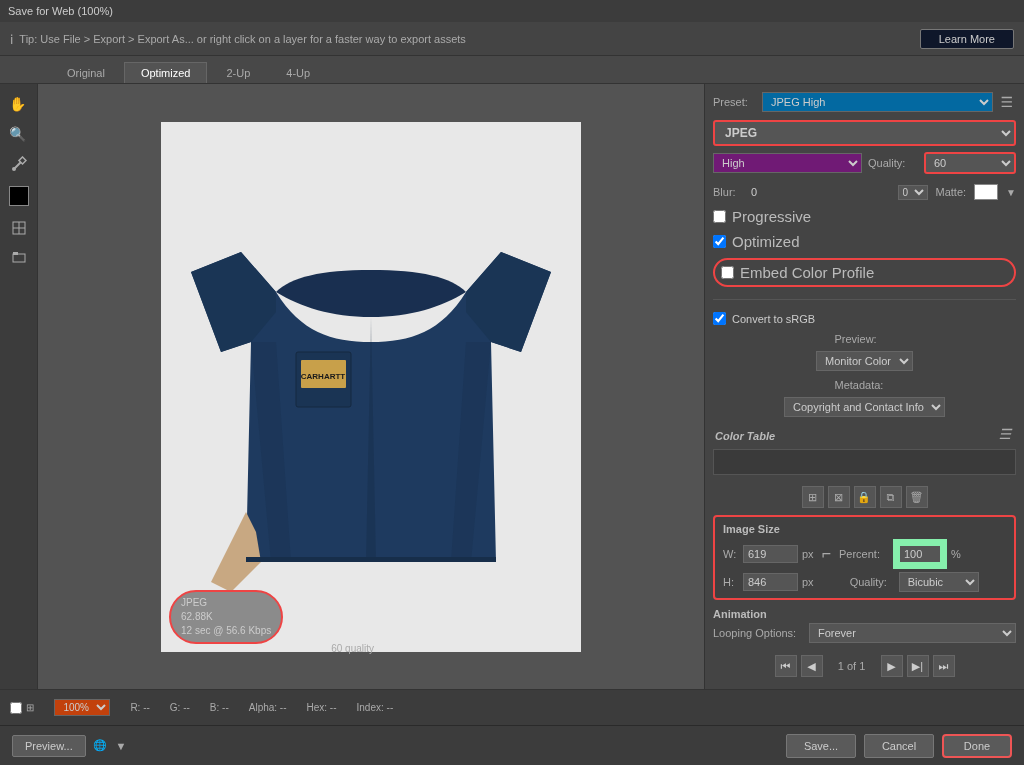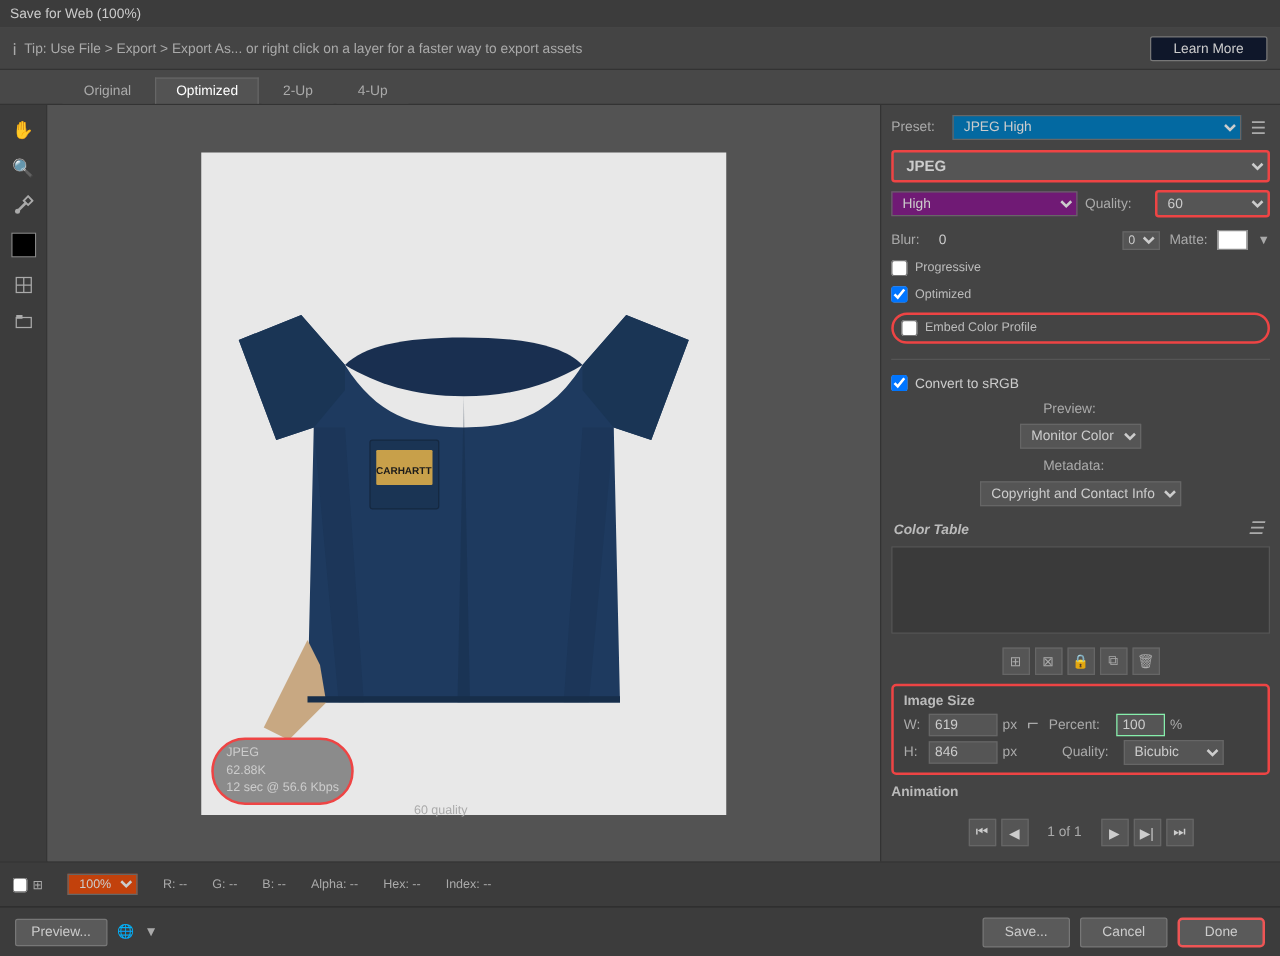--- a/index.html
+++ b/index.html
@@ -285,21 +285,21 @@
     .blur-value { color: #ccc; font-size: 11px; }
 
     
     .option-row {
       display: flex;
       align-items: center;
       gap: 6px;
       padding: 2px 0;
     }
     .option-row input[type="checkbox"] { width: 13px; height: 13px; }
-    .option-row label { color: #bbb; font-size: 10px; cursor: pointer; text-align: center; }
+    .option-row label { color: #bbb; font-size: 15px; cursor: pointer; text-align: center; }
 
     
     .blur-matte-row {
       display: flex;
       align-items: center;
       gap: 8px;
       padding: 2px 0;
     }
     .matte-swatch {
       width: 24px;
@@ -398,25 +398,25 @@
       border: 1px solid #666;
       color: #ccc;
       padding: 2px 4px;
       font-size: 11px;
       width: 55px;
     }
     .size-unit { color: #aaa; font-size: 11px; }
     .percent-lbl { color: #aaa; font-size: 11px; min-width: 50px; }
     .percent-input {
       background: #555;
-      border: 1px solid #86efac;
+      border: 7px solid #86efac;
       color: #ccc;
       padding: 2px 4px;
       font-size: 11px;
-      width: 39px;
+      width: 54px;
     }
     .percent-sign { color: #aaa; font-size: 11px; }
     .quality-lbl { color: #aaa; font-size: 11px; min-width: 45px; }
     .quality-algo-select {
       background: #555;
       border: 1px solid #666;
       color: #ccc;
       padding: 2px 4px;
       font-size: 11px;
       width: 80px;
@@ -697,20 +697,28 @@
             <option value="Bicubic">Bicubic</option>
             <option>Bilinear</option>
             <option>Nearest Neighbor</option>
           </select>
         </div>
       </div>
     </div>
 
     <div class="animation-section">
       <div class="anim-title">Animation</div>
+      <div class="anim-row">
+        <span class="anim-lbl">Looping Options:</span>
+        <select class="anim-select">
+          <option value="Forever">Forever</option>
+          <option>Once</option>
+          <option>3 Times</option>
+        </select>
+      </div>
     </div>
 
     <div class="playback-row">
       <div class="play-btn">⏮</div>
       <div class="play-btn">◀</div>
       <span class="frame-display">1 of 1</span>
       <div class="play-btn">▶</div>
       <div class="play-btn">▶|</div>
       <div class="play-btn">⏭</div>
     </div>

